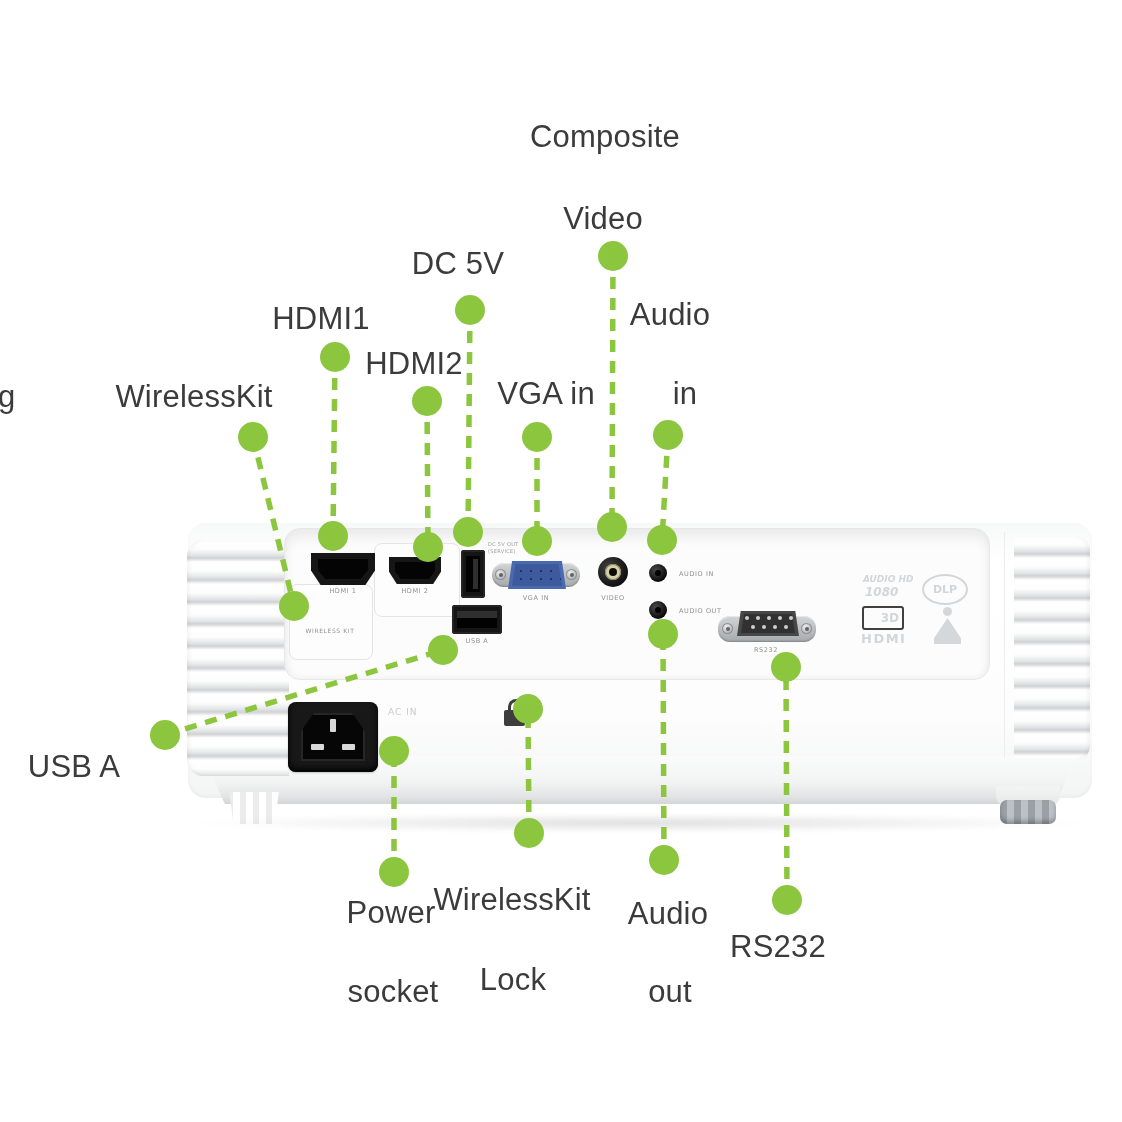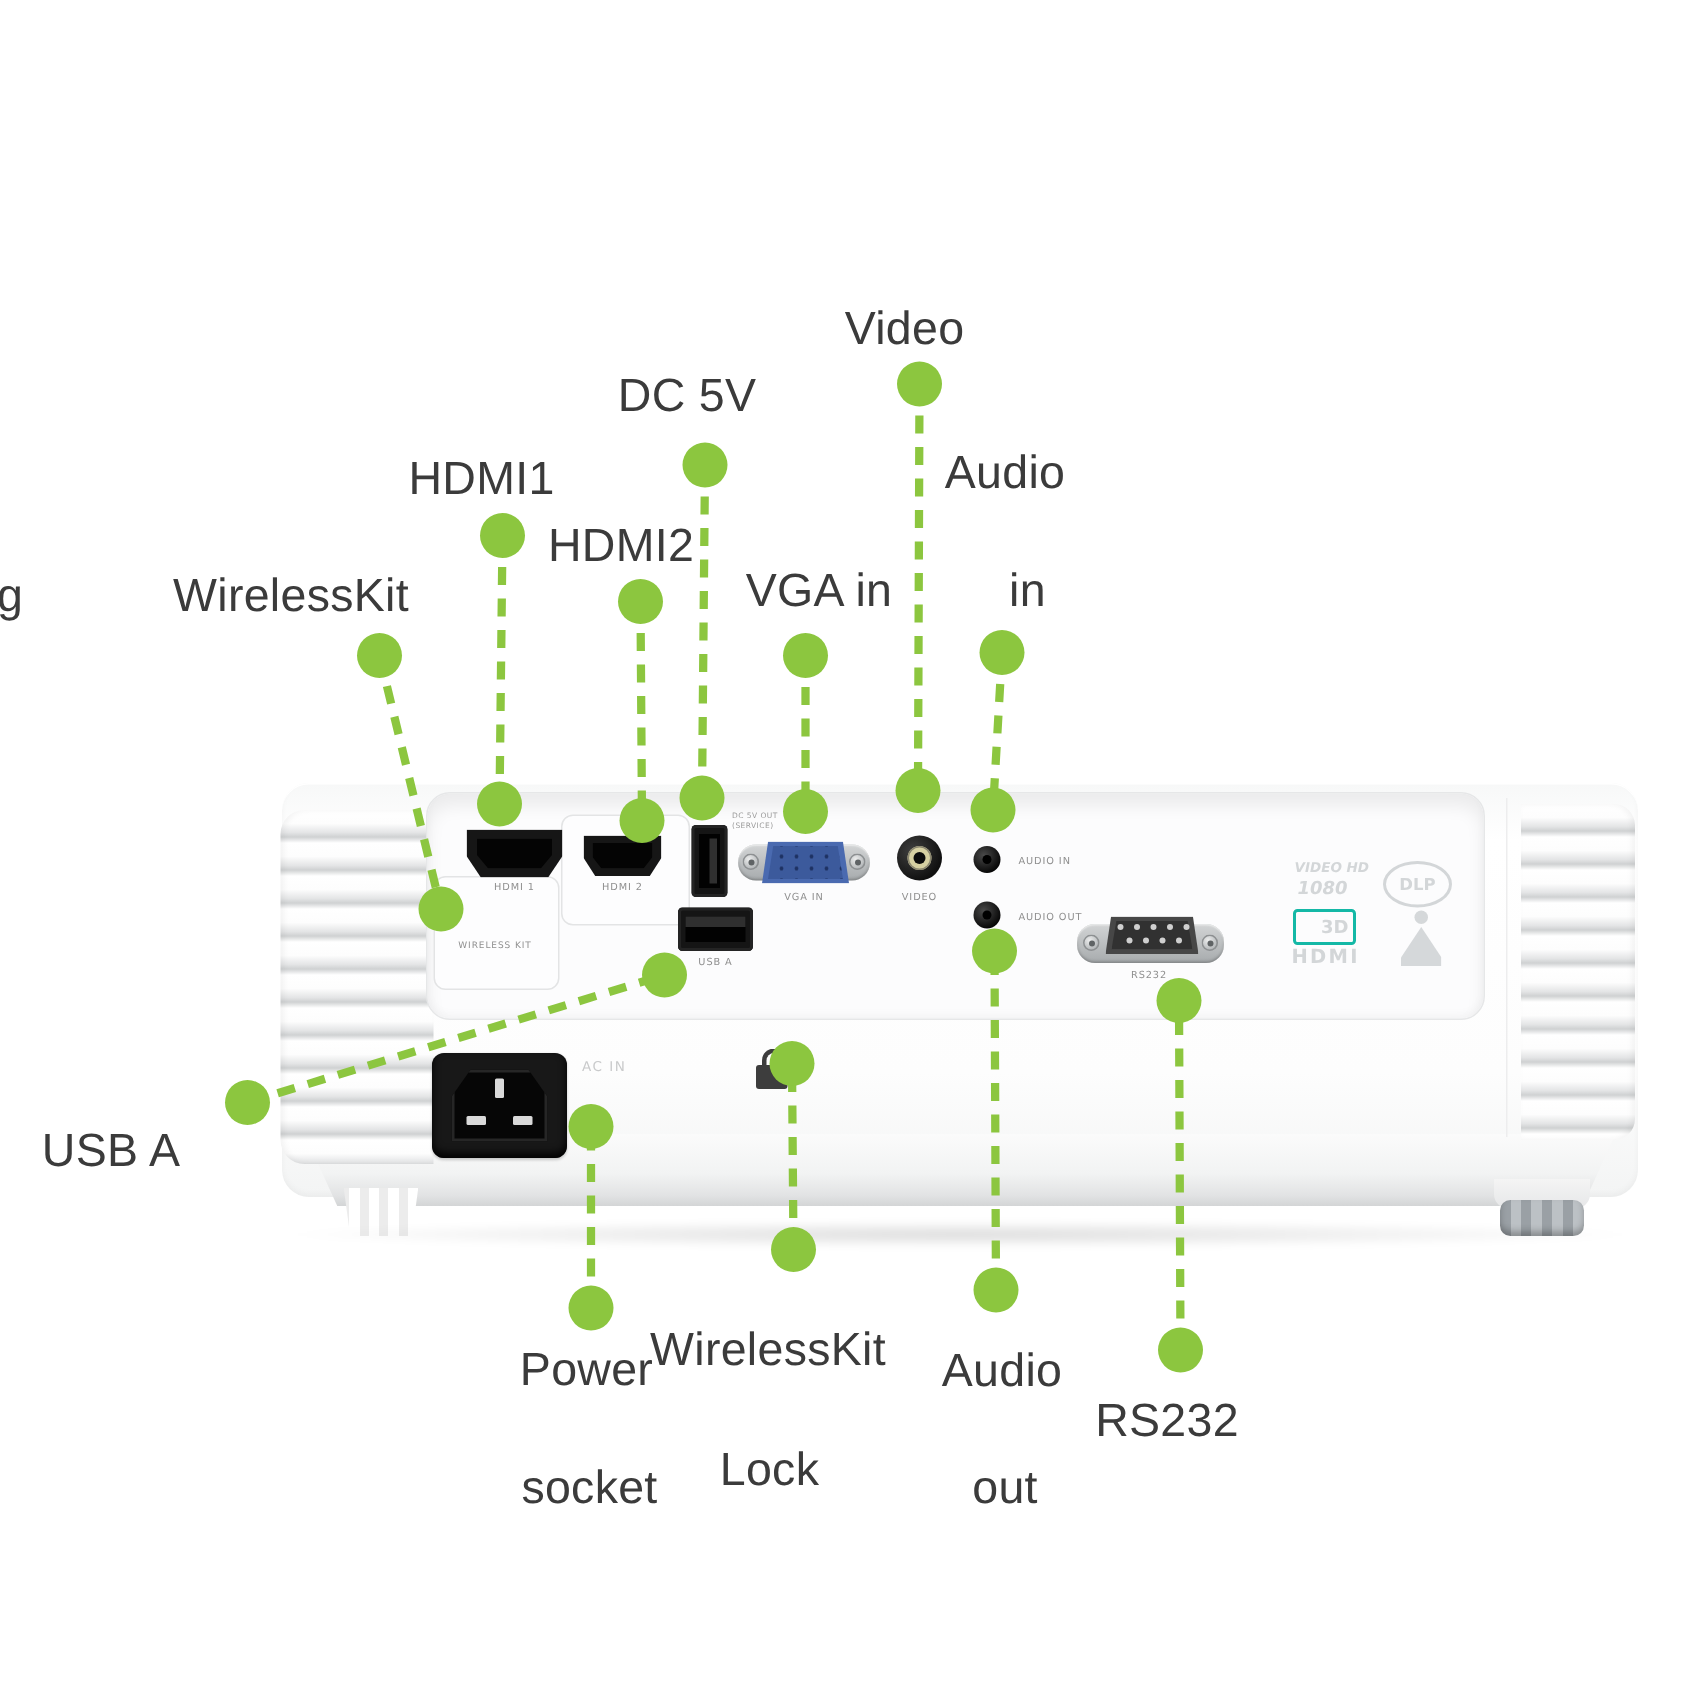--- a/index.html
+++ b/index.html
@@ -68,21 +68,21 @@
                 box-shadow:inset 0 0 0 2px #262626;}
   .power-pin{background:#d9d9d9;border-radius:1px;}
   .ac-label{position:absolute;font-size:9px;color:#c9cacb;letter-spacing:1px;font-family:"DejaVu Sans",sans-serif;}
 
   .lock-shackle{border:3.5px solid #3d3d3d;border-bottom:none;border-radius:8px 8px 0 0;}
   .lock-body{background:#3d3d3d;border-radius:2px;}
 
   
   .emboss{position:absolute;color:#d3d6d8;font-family:"DejaVu Sans",sans-serif;font-weight:bold;white-space:nowrap;}
   .dlp-oval{border:2.5px solid #d3d6d8;border-radius:50%;display:flex;align-items:center;justify-content:center;}
-  .badge3d{border:2px solid #14b8a6;border-radius:3px;display:flex;align-items:center;justify-content:flex-end;padding-right:3px;box-sizing:border-box;}
+  .badge3d{border:2px solid #404040;border-radius:3px;display:flex;align-items:center;justify-content:flex-end;padding-right:3px;box-sizing:border-box;}
   .man-head{border-radius:50%;background:#d5d8da;}
   .man-body{background:#d5d8da;clip-path:polygon(50% 0,100% 78%,100% 100%,0 100%,0 78%);}
 </style>
 </head>
 <body>
 
 <div class="stage">
 
   <div class="abs body-main" style="left:188px;top:522px;width:904px;height:276px;"></div>
   <div class="abs bottom-cover" style="left:203px;top:756px;width:874px;height:48px;"></div>
@@ -138,21 +138,21 @@
   <div class="plabel left" style="left:679px;top:607px;">AUDIO OUT</div>
 
   <div class="abs metal-bar" style="left:718px;top:616px;width:98px;height:26px;"></div>
   <div class="abs screw" style="left:722px;top:623px;width:11px;height:11px;"></div>
   <div class="abs screw" style="left:801px;top:623px;width:11px;height:11px;"></div>
   <div class="abs db9" style="left:737px;top:611px;width:62px;height:25px;"></div>
   <div class="abs db9-in" style="left:741px;top:614px;width:54px;height:19px;"></div>
   <div class="abs db9-pins" style="left:745px;top:616px;"></div>
   <div class="plabel" style="left:734px;top:646px;width:64px;">RS232</div>
 
-  <div class="emboss" style="left:863px;top:574px;font-size:9px;font-style:italic;">VIDEO HD</div>
+  <div class="emboss" style="left:863px;top:574px;font-size:9px;font-style:italic;">AUDIO HD</div>
   <div class="emboss" style="left:865px;top:585px;font-size:12px;font-style:italic;text-align:right;">1080</div>
   <div class="abs dlp-oval" style="left:922px;top:574px;width:42px;height:27px;">
     <span class="emboss" style="position:static;font-size:11px;">DLP</span>
   </div>
   <div class="abs badge3d" style="left:862px;top:606px;width:42px;height:24px;">
     <span class="emboss" style="position:static;font-size:12px;">3D</span>
   </div>
   <div class="abs man-head" style="left:943px;top:607px;width:9px;height:9px;"></div>
   <div class="abs man-body" style="left:934px;top:618px;width:27px;height:26px;"></div>
   <div class="emboss" style="left:861px;top:631px;font-size:13px;letter-spacing:1.5px;">HDMI</div>
@@ -199,20 +199,21 @@
       <circle cx="529" cy="833" r="15" fill="#8CC63F"></circle>
       <circle cx="528" cy="709" r="15" fill="#8CC63F"></circle>
       <line x1="664" y1="860" x2="663" y2="634" stroke="#8CC63F" stroke-width="5.5" stroke-dasharray="12 9"></line>
       <circle cx="664" cy="860" r="15" fill="#8CC63F"></circle>
       <circle cx="663" cy="634" r="15" fill="#8CC63F"></circle>
       <line x1="787" y1="900" x2="786" y2="667" stroke="#8CC63F" stroke-width="5.5" stroke-dasharray="12 9"></line>
       <circle cx="787" cy="900" r="15" fill="#8CC63F"></circle>
       <circle cx="786" cy="667" r="15" fill="#8CC63F"></circle>
     </svg>
 
+  <div class="callout" style="left:605px;top:119px;">Composite</div>
   <div class="callout" style="left:603px;top:201px;">Video</div>
   <div class="callout" style="left:458px;top:246px;">DC 5V</div>
   <div class="callout" style="left:321px;top:301px;">HDMI1</div>
   <div class="callout" style="left:670px;top:297px;">Audio</div>
   <div class="callout" style="left:414px;top:346px;">HDMI2</div>
   <div class="callout" style="left:194px;top:379px;">WirelessKit</div>
   <div class="callout" style="left:546px;top:376px;">VGA in</div>
   <div class="callout" style="left:669px;top:376px;margin-left:16px;">in</div>
   <div class="callout noc" style="left:-2px;top:379px;">g</div>
   <div class="callout" style="left:74px;top:749px;">USB A</div>

